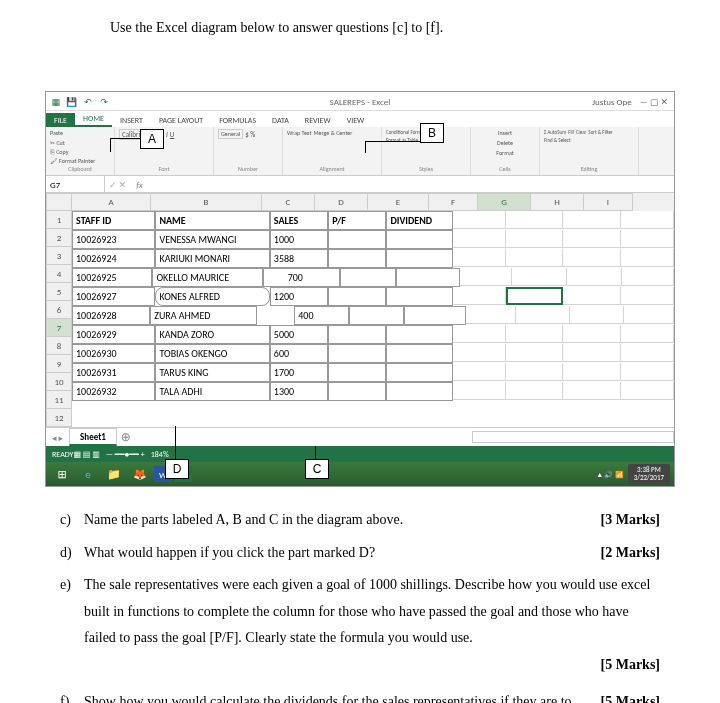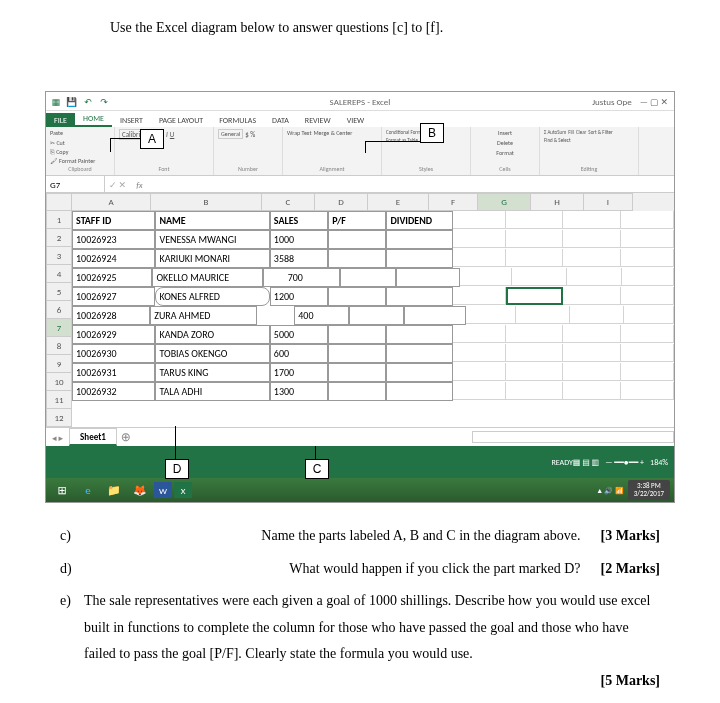--- a/index.html
+++ b/index.html
@@ -35,30 +35,30 @@
 .corner{width:24px;height:16px;border:1px solid #ccc;background:#f0f0f0}
 .cells{display:flex;flex-direction:column}
 .row{display:flex}
 .cell{border-right:1px solid #d4d4d4;border-bottom:1px solid #d4d4d4;height:17px;line-height:17px;padding:0 3px;font-size:10px;overflow:hidden;white-space:nowrap}
 .cell.hdr{font-weight:bold}
 .cell.b{border:1px solid #999}
 .cell.cursor{outline:2px solid #217346;outline-offset:-2px;background:#fff}
 .sheet-tabs{background:#fff;height:18px;display:flex;align-items:center;border-top:1px solid #ccc;font-size:9px}
 .sheet-tab{padding:2px 10px;border:1px solid #ccc;border-bottom:2px solid #217346;background:#fff;font-weight:bold}
 .new-sheet{width:18px;text-align:center;color:#888;font-size:12px}
-.statusbar{background:#217346;color:#fff;height:16px;display:flex;align-items:center;justify-content:flex-end;font-size:8px;padding:8px 6px}
+.statusbar{background:#217346;color:#fff;height:16px;display:flex;align-items:center;justify-content:flex-start;font-size:8px;padding:0 6px}
 .taskbar{background:linear-gradient(#3a7a3e,#2a5a2e);height:24px;display:flex;align-items:center;gap:2px;padding:0 4px}
 .tb-icon{width:24px;height:20px;display:flex;align-items:center;justify-content:center;color:#fff;font-size:11px}
 .tb-right{margin-left:auto;display:flex;align-items:center;gap:4px;color:#fff;font-size:7px}
 .clock{background:#444;padding:2px 6px;border-radius:2px;text-align:center;line-height:1.1}
 .questions{margin-top:20px;font-size:14px;line-height:1.9}
 .q{display:flex;margin-bottom:6px}
 .q-letter{width:24px;flex-shrink:0}
 .q-body{flex:1}
-.q-line{display:flex;justify-content:flex-end;align-items:flex-start}
+.q-line{display:flex;justify-content:space-between;align-items:flex-start}
 .marks{font-weight:bold;white-space:nowrap;margin-left:20px}
 </style>
 </head>
 <body>
 
 <div class="page">
   <div class="intro">Use the Excel diagram below to answer questions [c] to [f].</div>
 
   <div class="excel-wrap">
 

